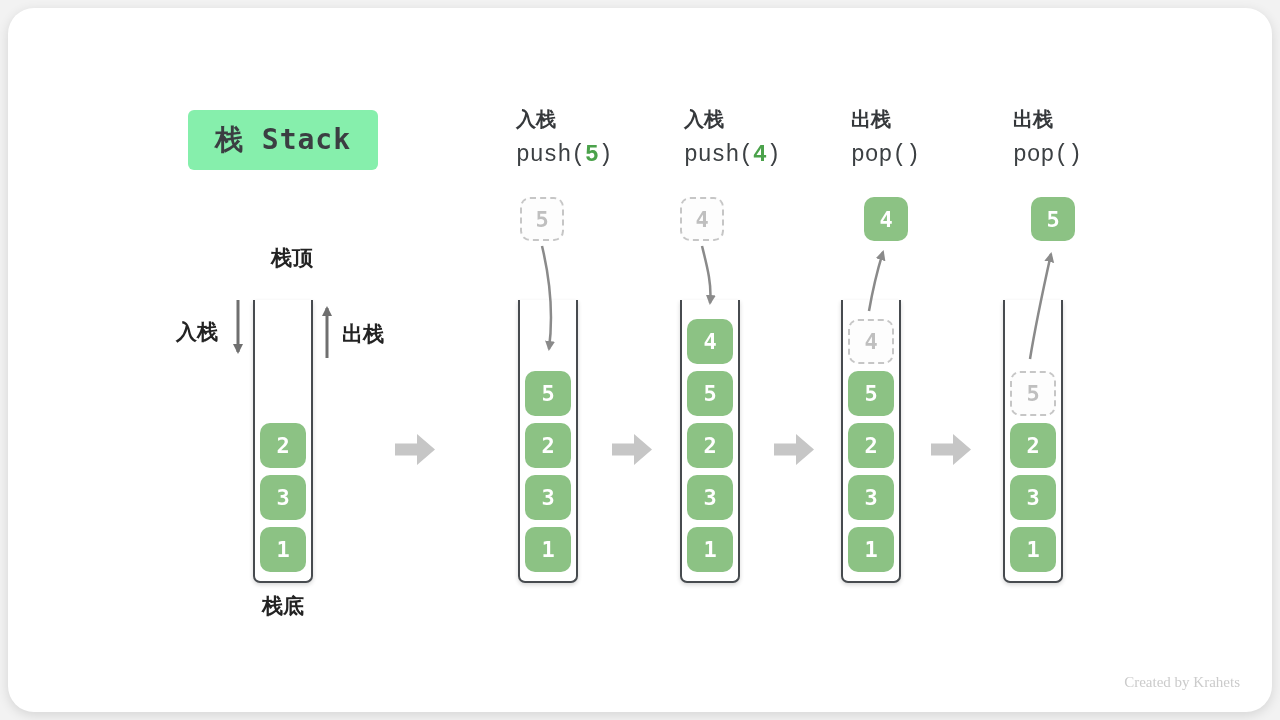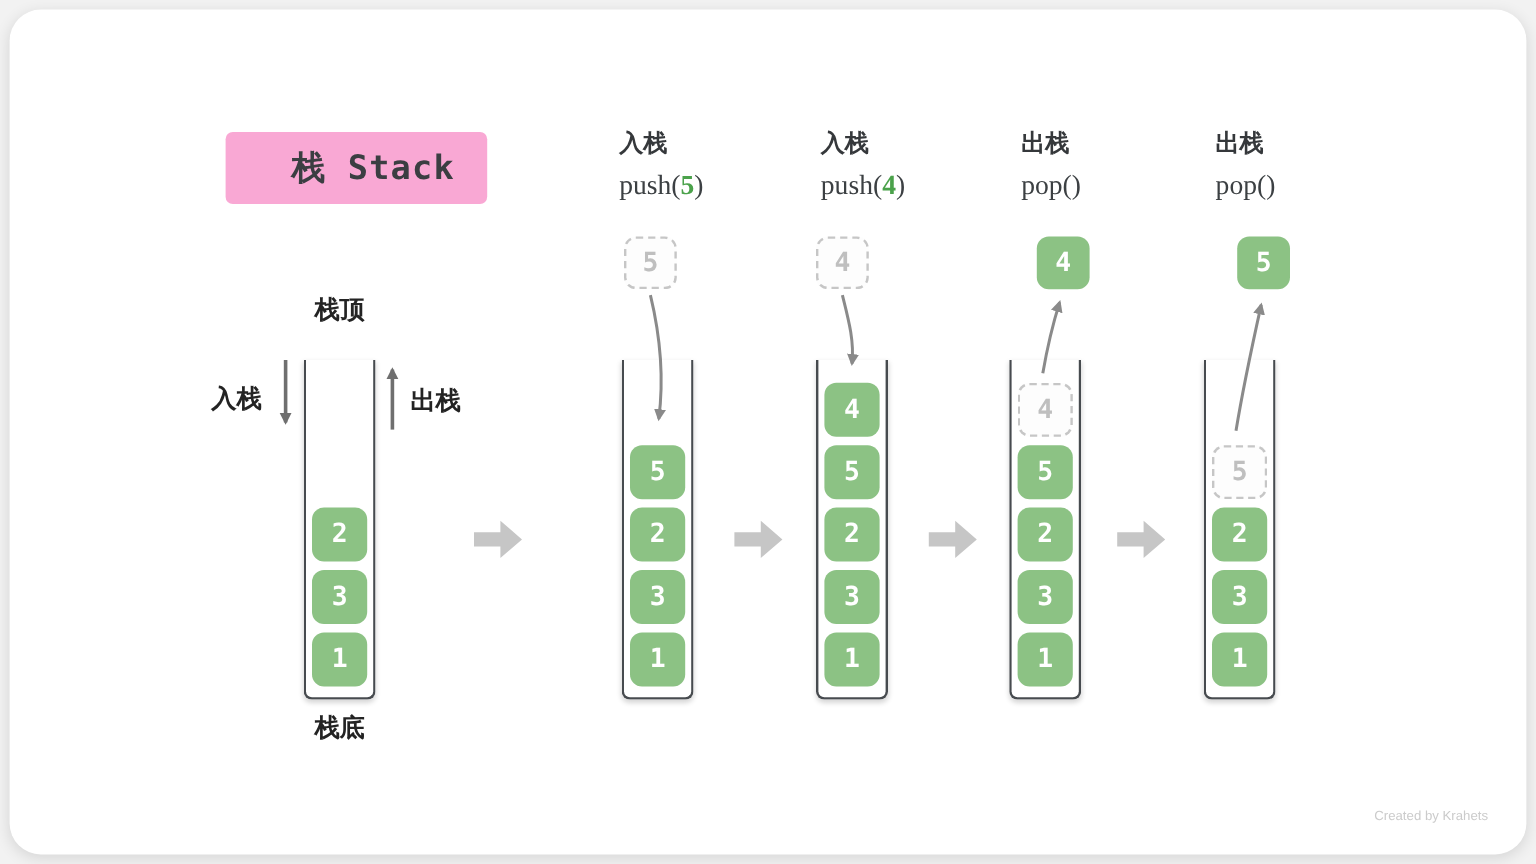--- a/index.html
+++ b/index.html
@@ -3,34 +3,34 @@
 <meta charset="utf-8">
 <style>
   html,body{margin:0;padding:0;background:#f2f2f2;}
   #stage{position:relative;width:1280px;height:720px;overflow:hidden;
          font-family:"Liberation Sans",sans-serif;}
   .card{position:absolute;inset:8px;background:#ffffff;border-radius:26px;
         box-shadow:0 3px 12px rgba(0,0,0,0.12);}
 
   
   .title-box{position:absolute;left:188px;top:110px;width:190px;height:60px;
-             background:#f9a8d4;border-radius:6px;display:flex;align-items:center;
+             background:#86efac;border-radius:6px;display:flex;align-items:center;
              justify-content:center;font-family:"DejaVu Sans Mono",monospace;
-             font-weight:bold;font-size:28px;color:#3b3e42;letter-spacing:1px;padding-left:28px;}
+             font-weight:bold;font-size:28px;color:#3b3e42;letter-spacing:1px;}
 
   
   .op-header{position:absolute;top:106px;}
   .op-cjk{font-size:20px;font-weight:600;color:#35383b;}
-  .op-code{margin-top:9px;font-family:Liberation Serif, serif;
+  .op-code{margin-top:9px;font-family:Liberation Mono, monospace;
            font-size:23px;color:#3c4043;}
   .op-code .arg{color:#4ba24b;font-weight:bold;}
 
   
   .lbl{position:absolute;font-size:21px;font-weight:bold;color:#232323;}
-  .lbl-top{left:253px;top:244px;width:60px;text-align:center;}
+  .lbl-top{left:253px;top:244px;width:60px;text-align:right;}
   .lbl-bottom{left:253px;top:592px;width:60px;text-align:center;}
   .lbl-push{left:176px;top:318px;}
   .lbl-pop{left:342px;top:320px;}
 
   
   .stack-container{position:absolute;top:300px;width:60px;height:283px;
         box-sizing:border-box;background:#fff;border:2px solid #474b4f;border-top:none;
         border-radius:0 0 7px 7px;box-shadow:0 2px 4px rgba(0,0,0,0.16);}
   .c1{left:253px}.c2{left:518px}.c3{left:680px}.c4{left:841px}.c5{left:1003px}
 
@@ -47,21 +47,21 @@
         display:flex;align-items:center;justify-content:center;
         font-family:"DejaVu Sans Mono",monospace;font-size:22px;font-weight:bold;}
   .float-box.ghost{background:#fdfdfd;border:2px dashed #c6c6c6;color:#bfbfbf;
         box-sizing:border-box;}
   .float-box.solid{background:#8cc284;color:#fff;}
   .f2{left:520px}.f3{left:680px}.f4{left:864px}.f5{left:1031px}
 
   svg.overlay{position:absolute;left:0;top:0;pointer-events:none;}
 
   .watermark{position:absolute;right:40px;top:674px;
-        font-family:Liberation Sans, sans-serif;font-size:11px;color:#cbcbcb;}
+        font-family:Liberation Serif, serif;font-size:15px;color:#cbcbcb;}
 </style>
 </head>
 <body>
 
 <div id="stage">
   <div class="card"></div>
 
   <div class="title-box">
     <span>栈 Stack</span>
   </div>

